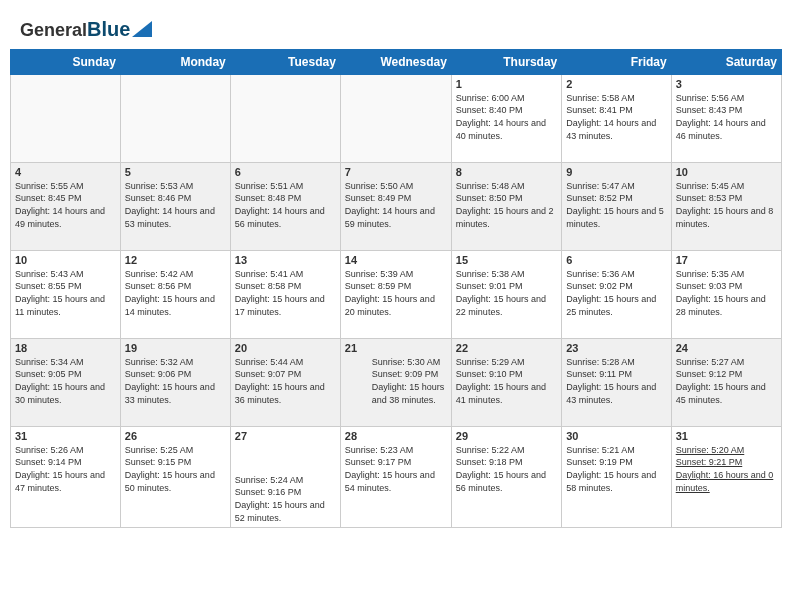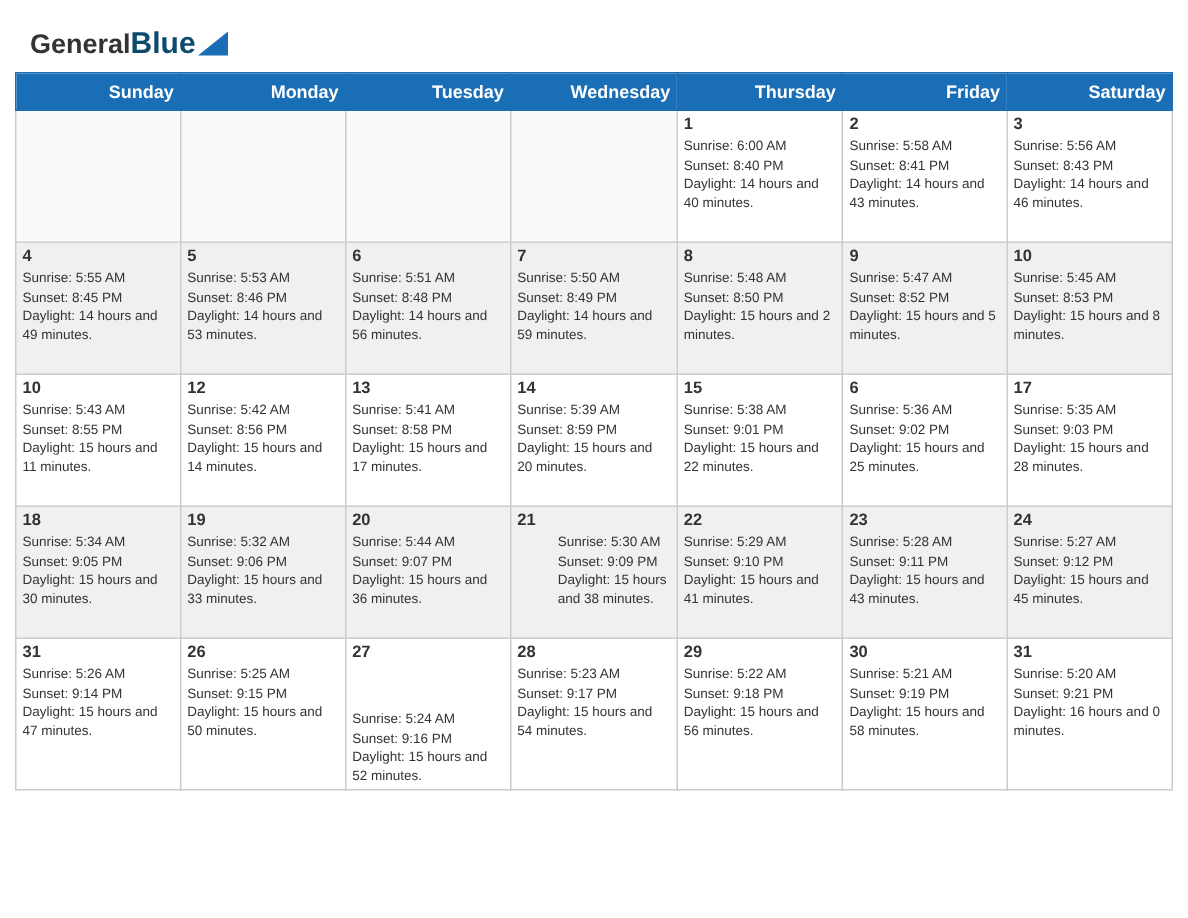--- a/index.html
+++ b/index.html
@@ -304,19 +304,19 @@
 Daylight: 15 hours and 56 minutes.</div>
         </td>
         <td>
           <div class="day-num">30</div>
           <div class="day-info" style="white-space: pre-line;">Sunrise: 5:21 AM
 Sunset: 9:19 PM
 Daylight: 15 hours and 58 minutes.</div>
         </td>
         <td>
           <div class="day-num">31</div>
-          <div class="day-info" style="white-space: pre-line;">Sunrise: 5:20 AM
+          <div class="day-info" style="white-space: pre-line; text-decoration: underline;">Sunrise: 5:20 AM
 Sunset: 9:21 PM
 Daylight: 16 hours and 0 minutes.</div>
         </td>
       </tr>
     </tbody>
 </table>
 
 </body></html>

